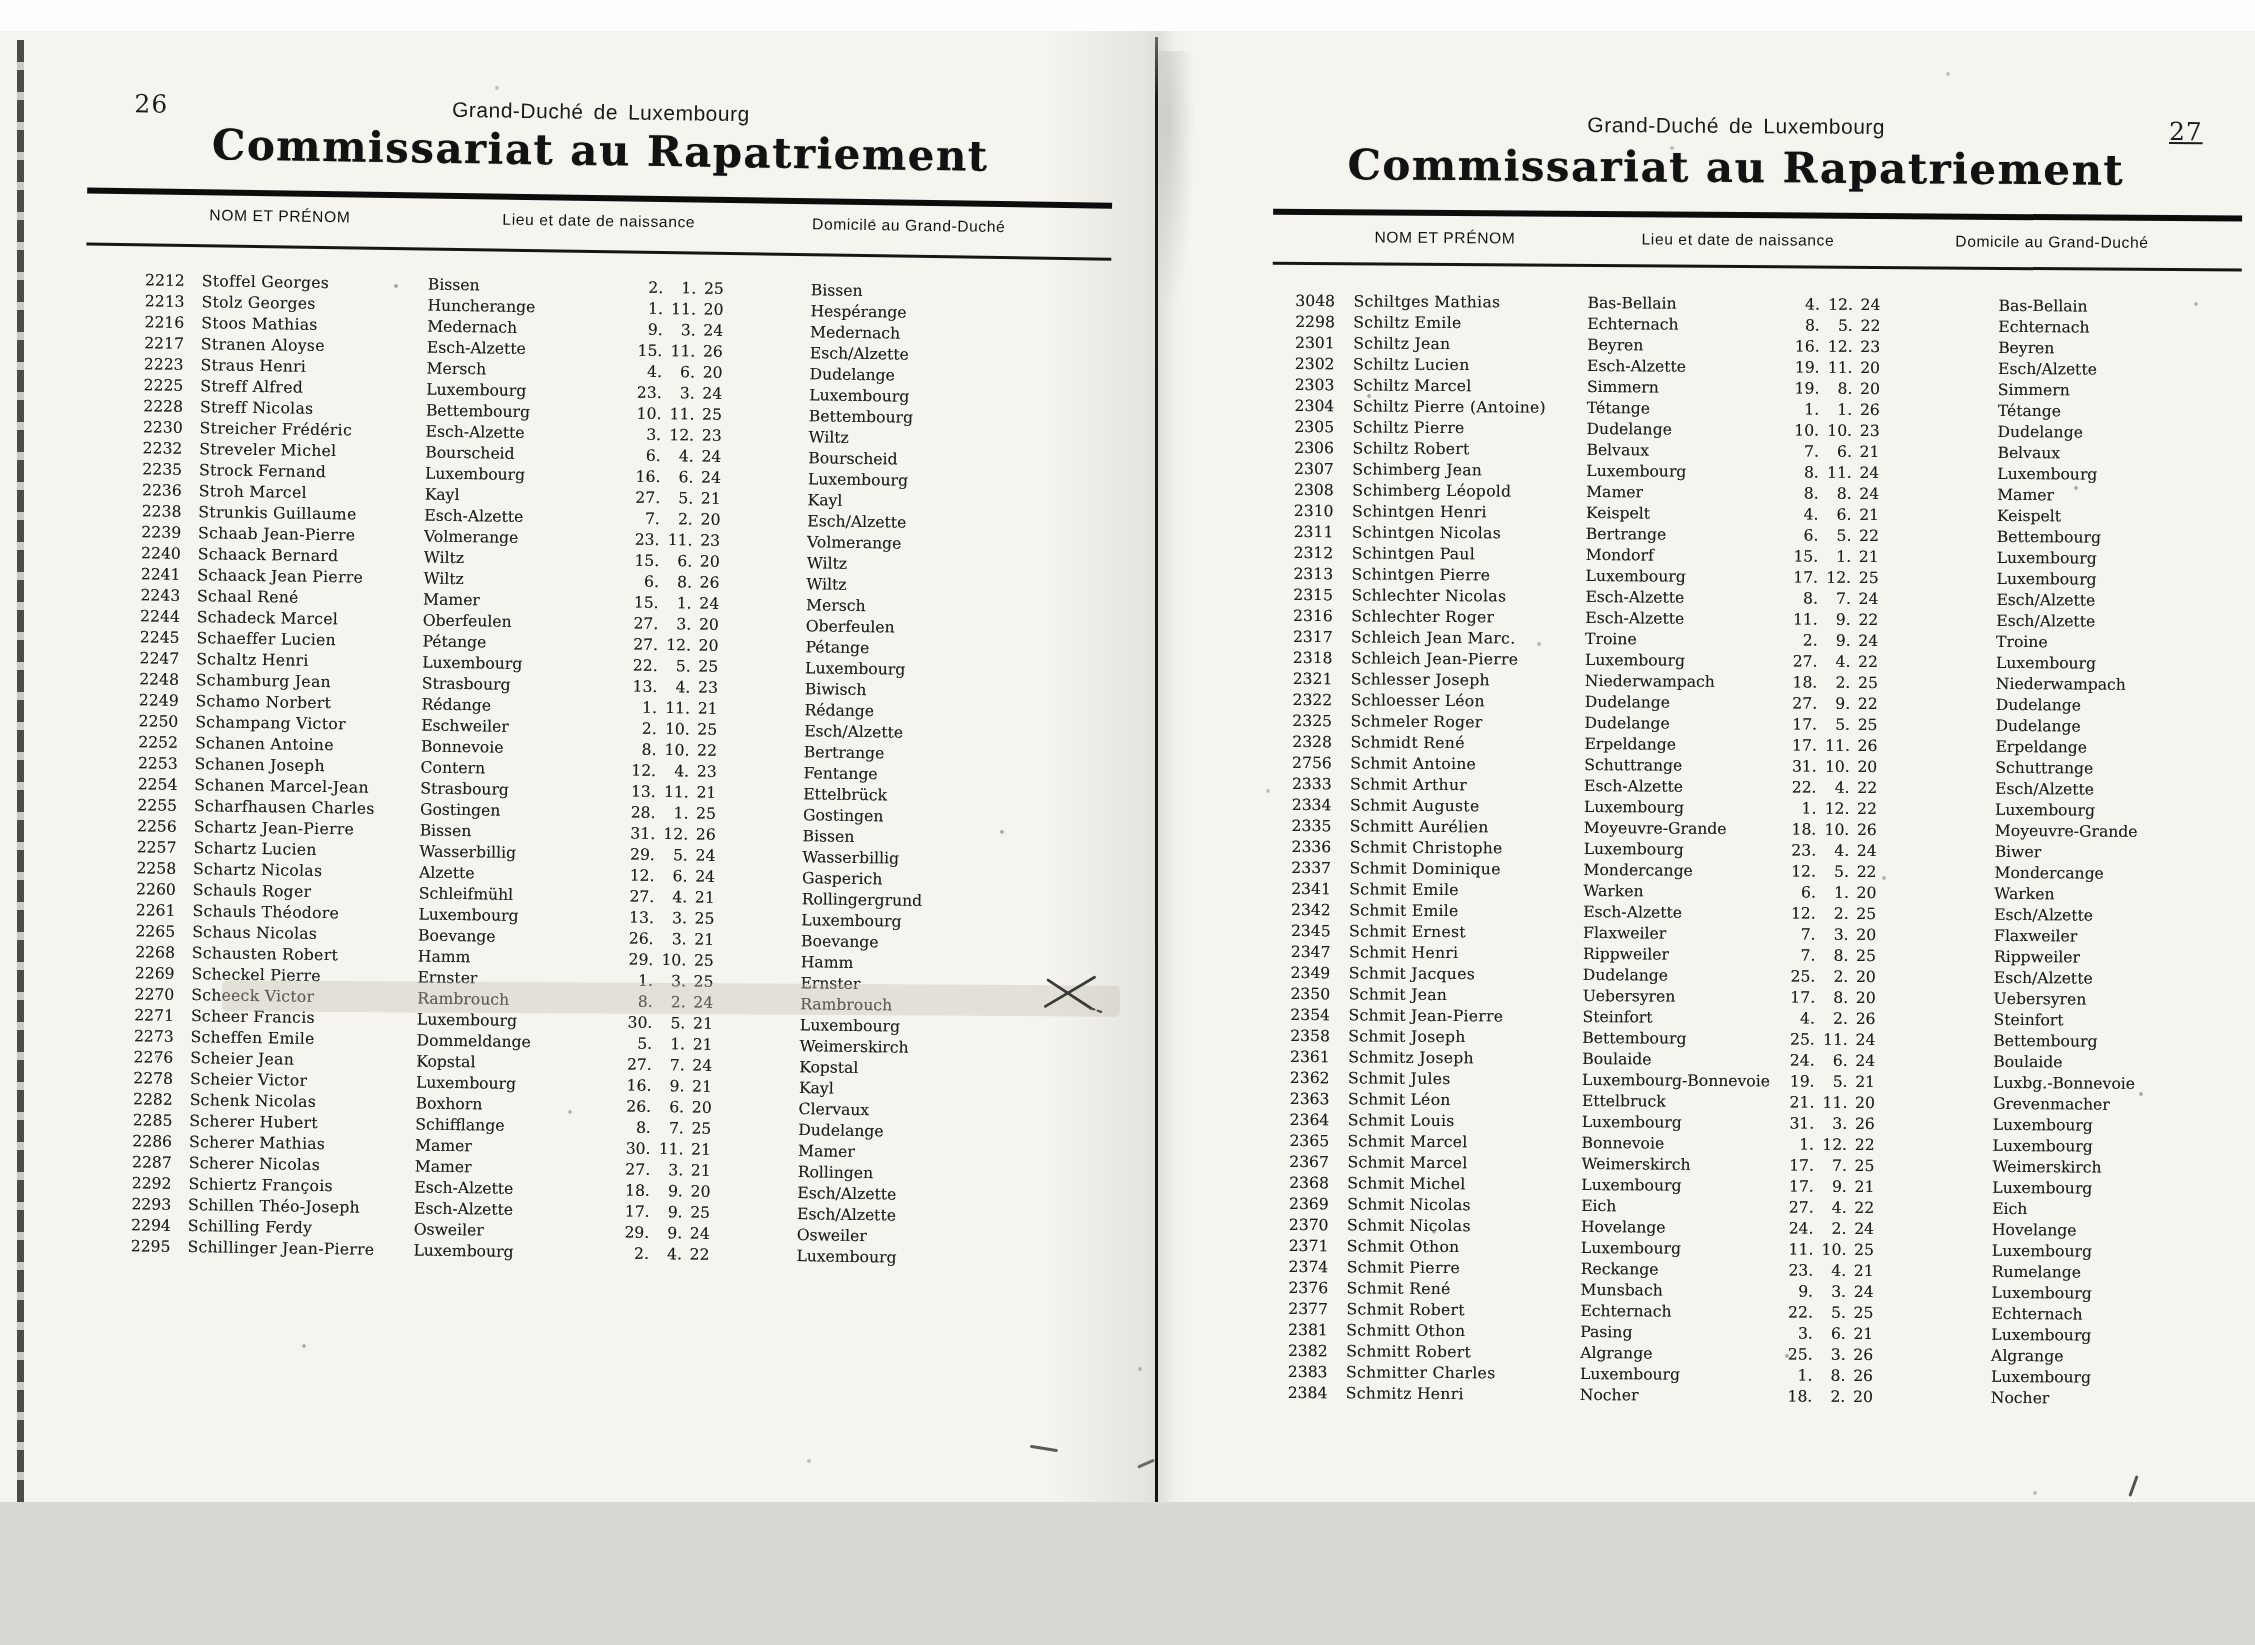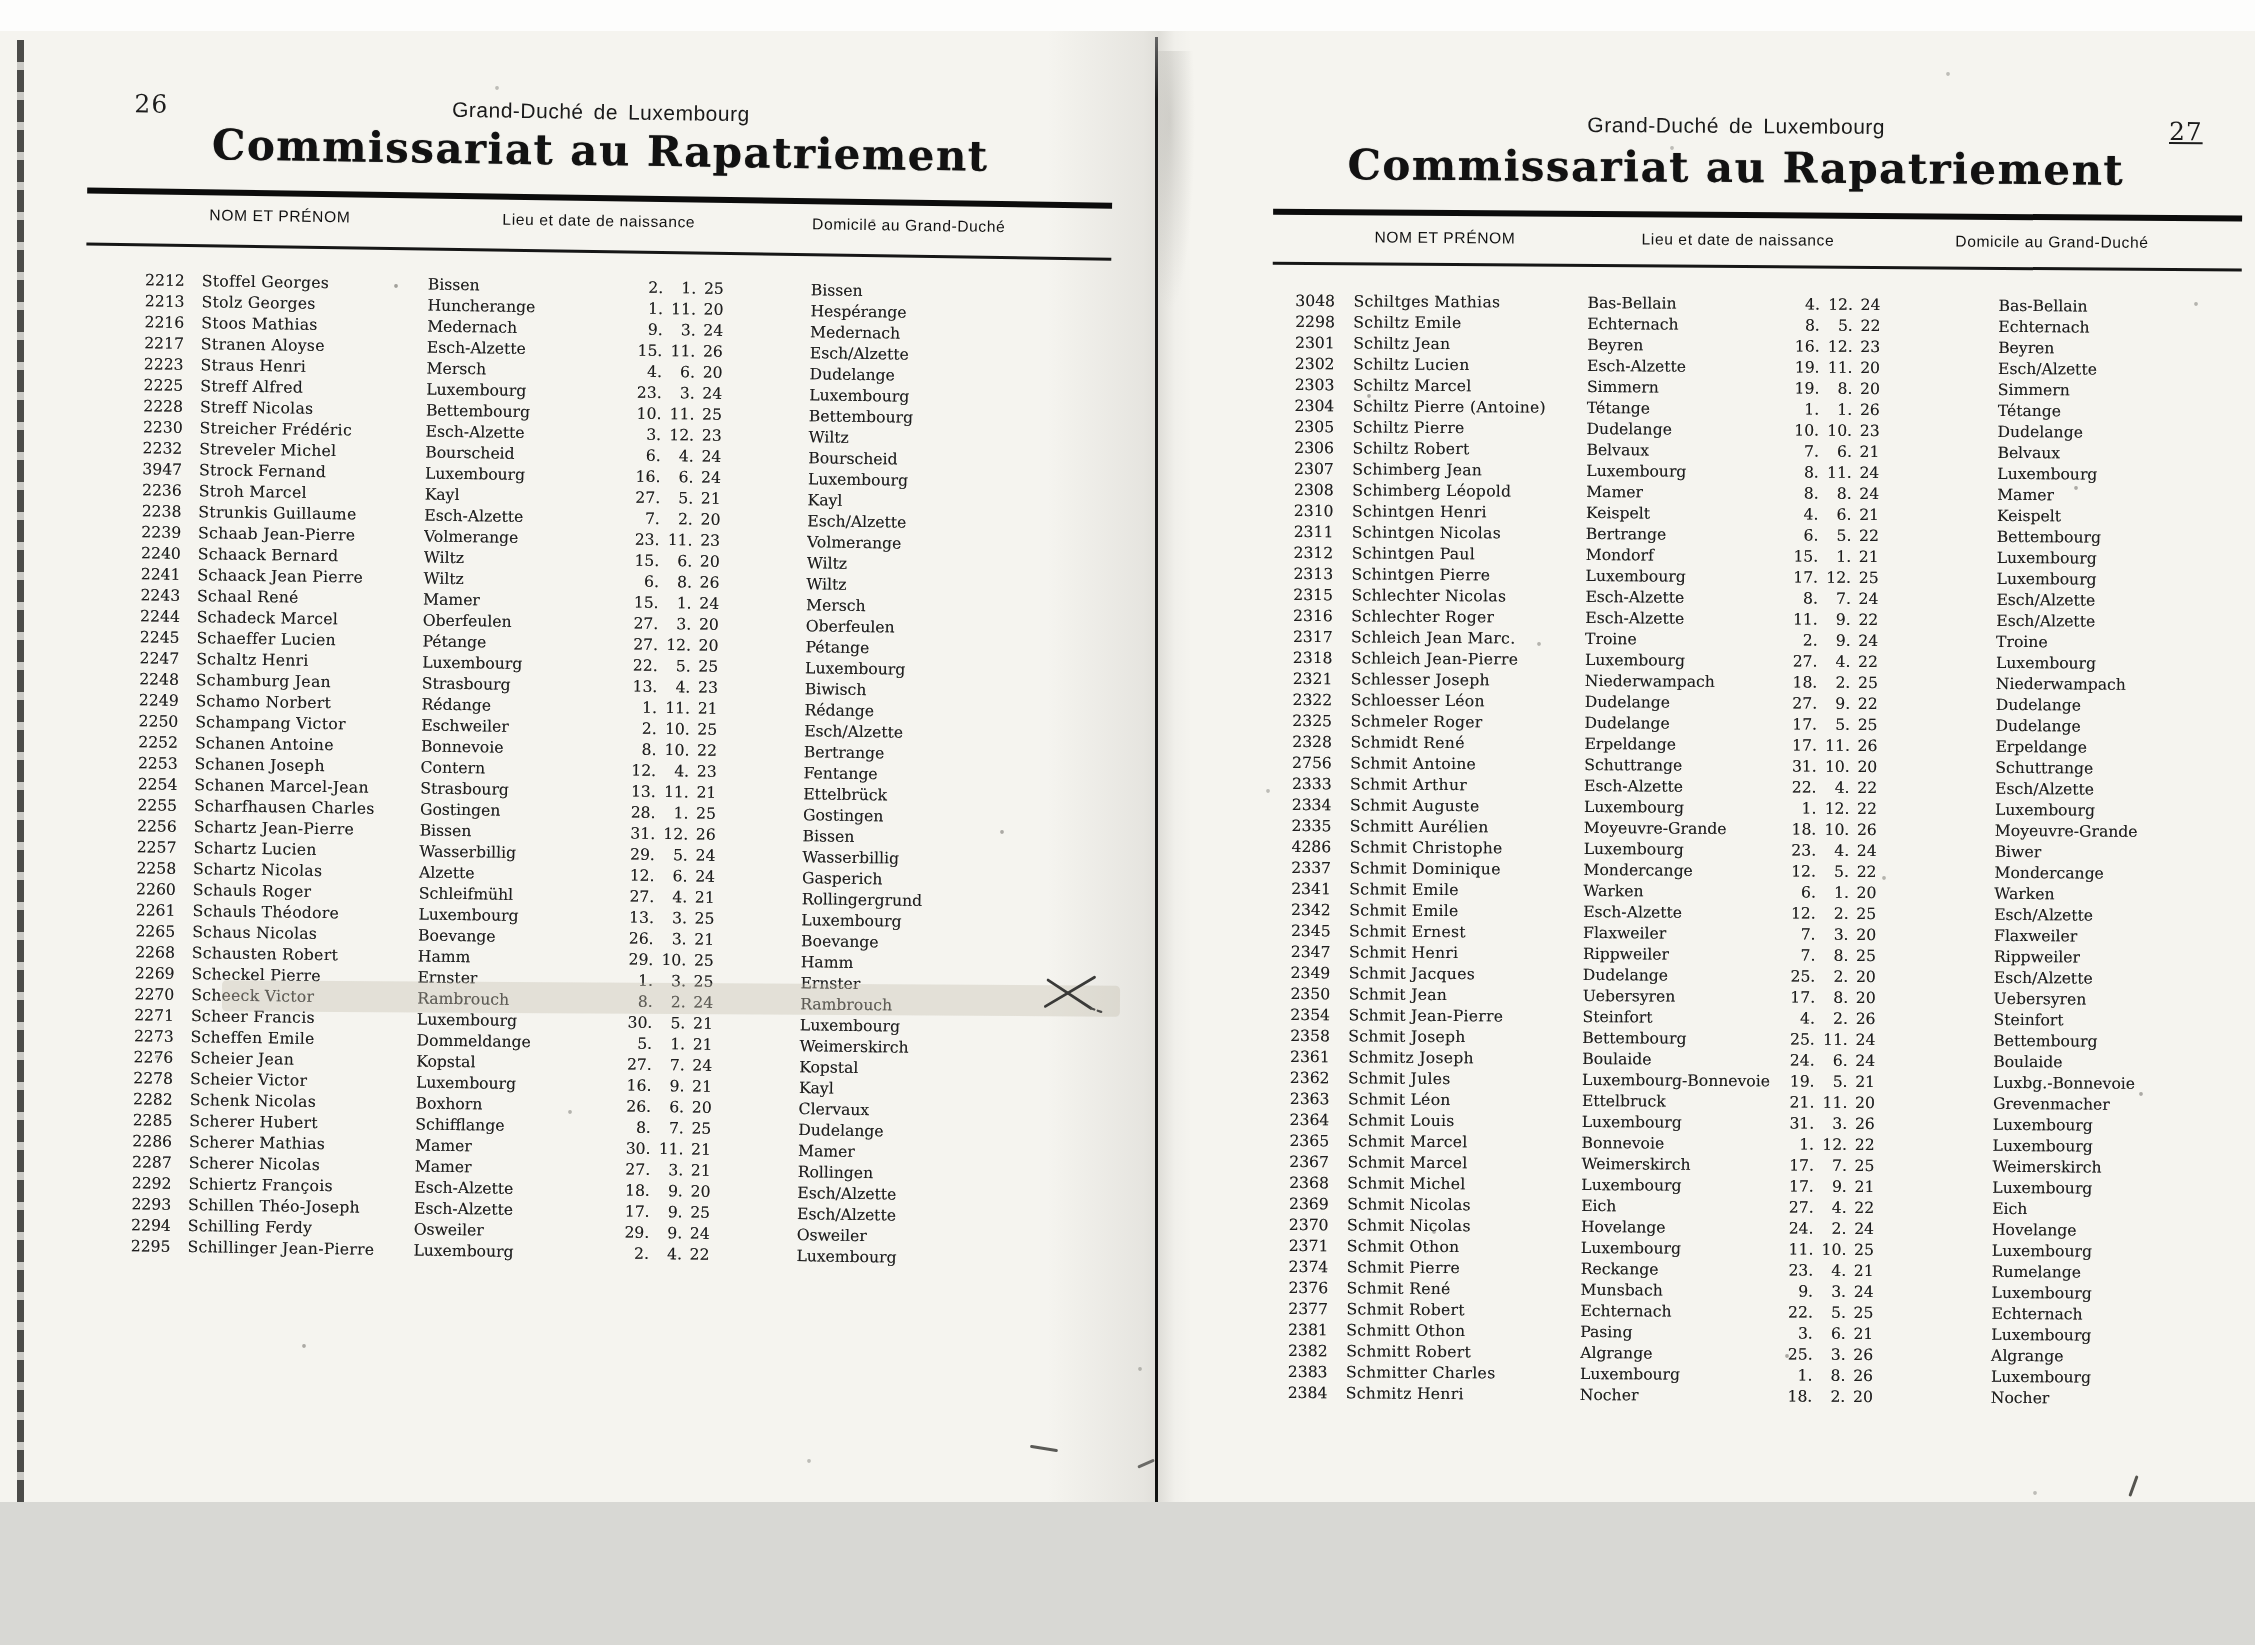--- a/index.html
+++ b/index.html
@@ -167,21 +167,21 @@
           <div class="c-dom">Wiltz</div>
         </div>
         <div class="row">
           <div class="c-num">2232</div>
           <div class="c-name">Streveler Michel</div>
           <div class="c-place">Bourscheid</div>
           <div class="c-date"><span class="dd">6.</span><span class="mm">4.</span><span class="yy">24</span></div>
           <div class="c-dom">Bourscheid</div>
         </div>
         <div class="row">
-          <div class="c-num">3947</div>
+          <div class="c-num">2235</div>
           <div class="c-name">Strock Fernand</div>
           <div class="c-place">Luxembourg</div>
           <div class="c-date"><span class="dd">16.</span><span class="mm">6.</span><span class="yy">24</span></div>
           <div class="c-dom">Luxembourg</div>
         </div>
         <div class="row">
           <div class="c-num">2236</div>
           <div class="c-name">Stroh Marcel</div>
           <div class="c-place">Kayl</div>
           <div class="c-date"><span class="dd">27.</span><span class="mm">5.</span><span class="yy">21</span></div>
@@ -628,21 +628,21 @@
           <div class="c-dom">Luxembourg</div>
         </div>
         <div class="row">
           <div class="c-num">2335</div>
           <div class="c-name">Schmitt Aurélien</div>
           <div class="c-place">Moyeuvre-Grande</div>
           <div class="c-date"><span class="dd">18.</span><span class="mm">10.</span><span class="yy">26</span></div>
           <div class="c-dom">Moyeuvre-Grande</div>
         </div>
         <div class="row">
-          <div class="c-num">4286</div>
+          <div class="c-num">2336</div>
           <div class="c-name">Schmit Christophe</div>
           <div class="c-place">Luxembourg</div>
           <div class="c-date"><span class="dd">23.</span><span class="mm">4.</span><span class="yy">24</span></div>
           <div class="c-dom">Biwer</div>
         </div>
         <div class="row">
           <div class="c-num">2337</div>
           <div class="c-name">Schmit Dominique</div>
           <div class="c-place">Mondercange</div>
           <div class="c-date"><span class="dd">12.</span><span class="mm">5.</span><span class="yy">22</span></div>

